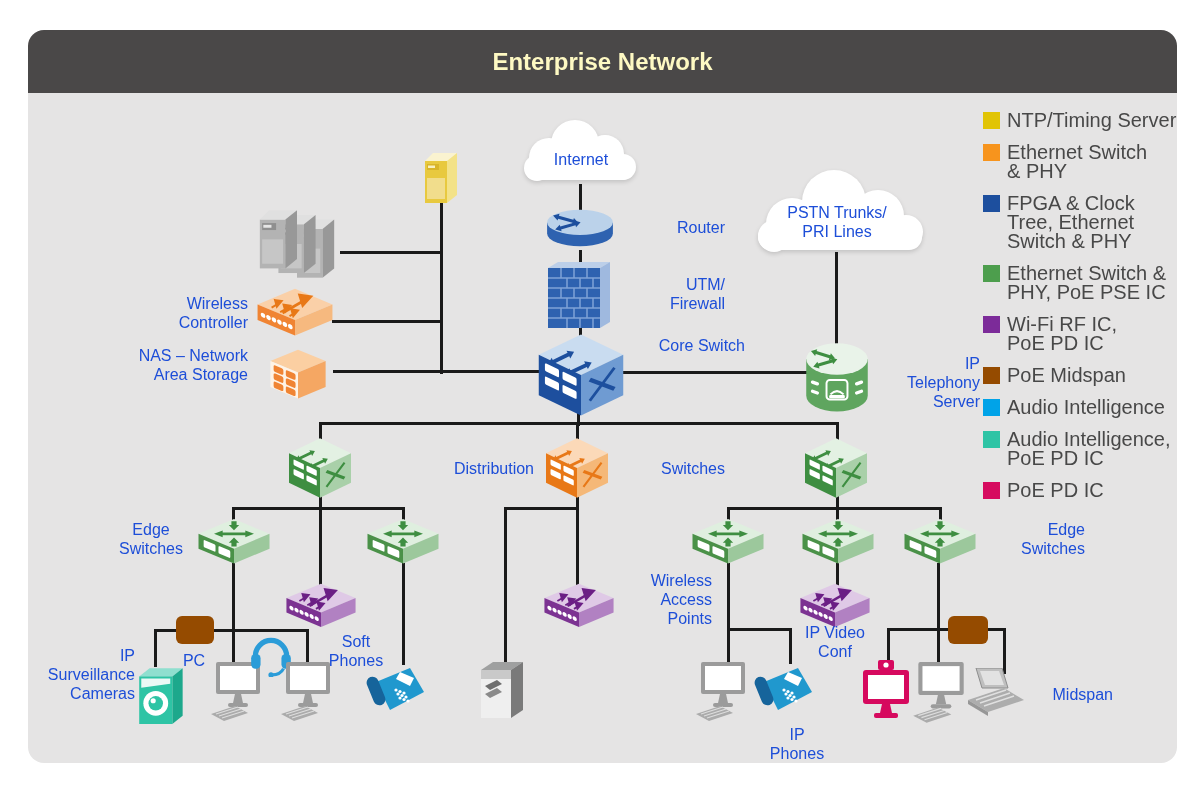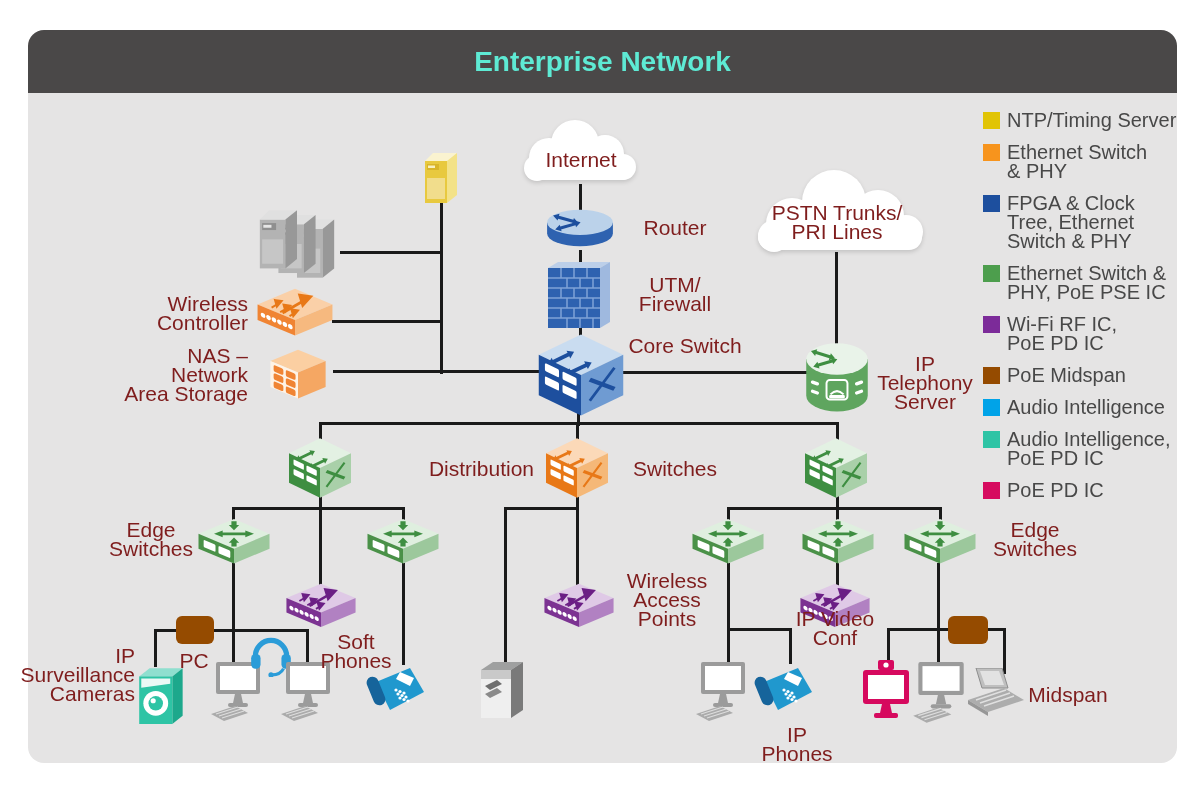--- a/index.html
+++ b/index.html
@@ -1,25 +1,25 @@
 <!DOCTYPE html>
 <html><head>
 <meta charset="utf-8">
 <style>
   html,body{margin:0;padding:0;background:#fff;}
   .frame{position:relative;width:1200px;height:789px;background:#fff;overflow:hidden;
          font-family:"Liberation Sans",sans-serif;}
   .titlebar{position:absolute;left:28px;top:30px;width:1149px;height:63px;
             border-radius:16px 16px 0 0;background:#4A4848;}
-  .titlebar .t{color:#5eead4;font-size:28px;font-weight:bold;text-align:center;line-height:63px;}
+  .titlebar .t{color:#fef9c3;font-size:24px;font-weight:bold;text-align:center;line-height:63px;}
   .canvas{position:absolute;left:28px;top:93px;width:1149px;height:670px;
           border-radius:0 0 16px 16px;background:#E5E4E4;}
   .w{position:absolute;background:#1A1A1A;}
-  .lbl{position:absolute;color:#7f1d1d;font-size:21px;line-height:19px;white-space:pre-line;}
-  .lbl.r{text-align:right;} .lbl.c{text-align:center;} .lbl.l{text-align:center;}
+  .lbl{position:absolute;color:#1d4ed8;font-size:16px;line-height:19px;white-space:pre-line;}
+  .lbl.r{text-align:right;} .lbl.c{text-align:center;} .lbl.l{text-align:right;}
   .ic{position:absolute;} .ic svg{width:100%;height:100%;display:block;}
   .cloud{filter:drop-shadow(0 2px 2px rgba(0,0,0,.15));}
   .cube.blue{--top:#C9DCF0;--front:#1D4F9E;--side:#6F9BD2;--arr:#1D4F9E;}
   .cube.green{--top:#E3F1E3;--front:#3E8E41;--side:#A9D0A9;--arr:#3E8E41;}
   .cube.orange{--top:#FBD9B8;--front:#E87817;--side:#F5B878;--arr:#E87817;}
   .flat.green{--top:#DFEFDF;--front:#4A9148;--side:#9CC89C;--arr:#3E8E41;}
   .flat.purple{--top:#DFC9E6;--front:#7C3392;--side:#B181C2;--arr:#6B1F85;}
   .flat.orangec{--top:#FAD0A8;--front:#F08433;--side:#F6B97F;--arr:#E87817;}
   .tower.gray{--tf:#B3B3B3;--tt:#E0E0E0;--ts:#989898;--tb:#8F8F8F;--tp:#C6C6C6;--tslot:#E6E6E6;}
   .tower.yellow{--tf:#E8C93F;--tt:#FAF3D0;--ts:#F3E288;--tb:#D9B52A;--tp:#F1DD8C;--tslot:#F8F0C0;}
@@ -461,21 +461,21 @@
 Switches</div>
     <div class="lbl r" style="left:-13px;top:553px;width:120px">IP
 Surveillance
 Cameras</div>
     <div class="lbl c" style="left:150px;top:558px;width:32px">PC</div>
     <div class="lbl c" style="left:288px;top:539px;width:80px">Soft
 Phones</div>
     <div class="lbl l" style="left:594px;top:478px;width:90px">Wireless
 Access
 Points</div>
-    <div class="lbl c" style="left:761px;top:516px;width:92px">IP Video
+    <div class="lbl c" style="left:761px;top:530px;width:92px">IP Video
 Conf</div>
     <div class="lbl c" style="left:729px;top:632px;width:80px">IP
 Phones</div>
     <div class="lbl l" style="left:995px;top:592px;width:90px">Midspan</div>
 
     <div class="legend" style="left:955px;top:18px;">
       <div class="lg-item">
         <span class="lg-sw" style="background-color: rgb(225, 196, 5);"></span>
         <span class="lg-tx">NTP/Timing Server</span>
         </div>

